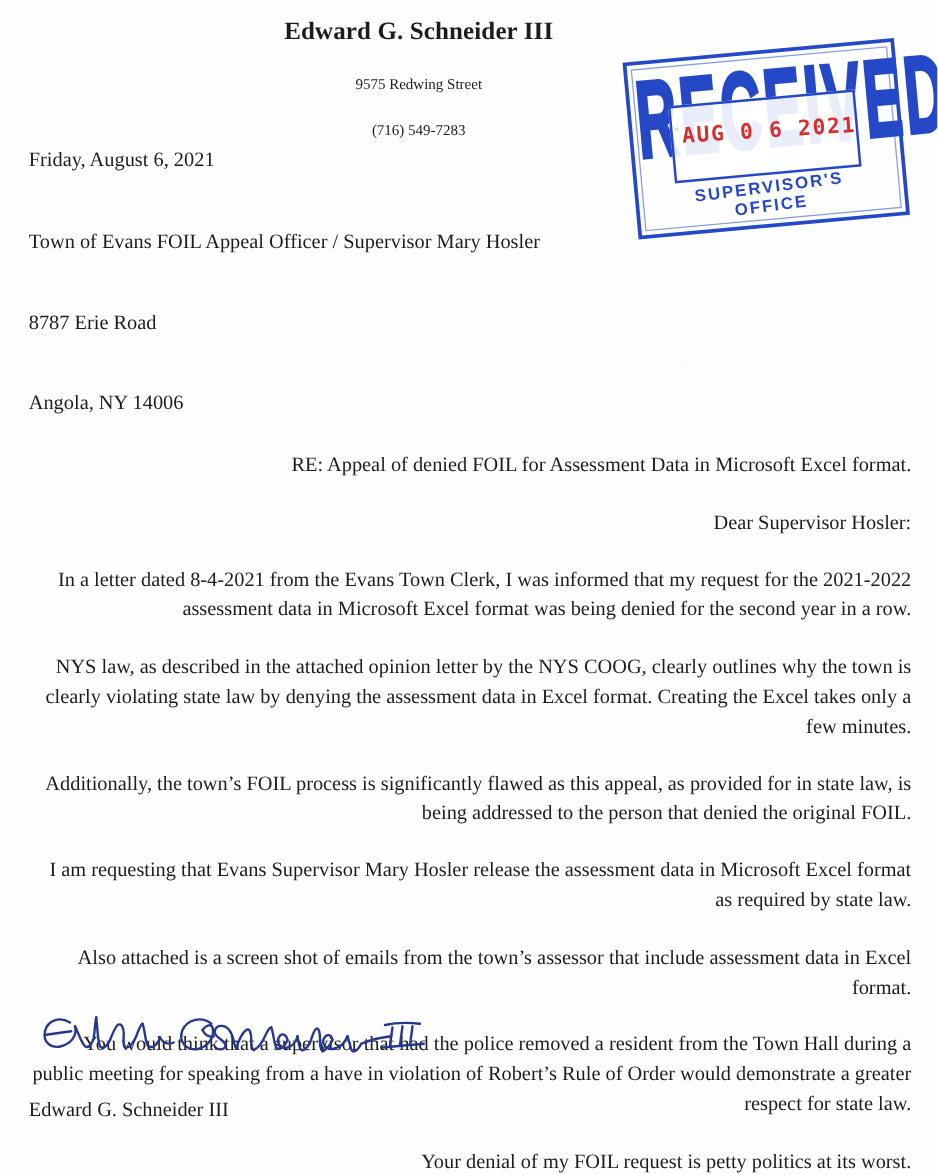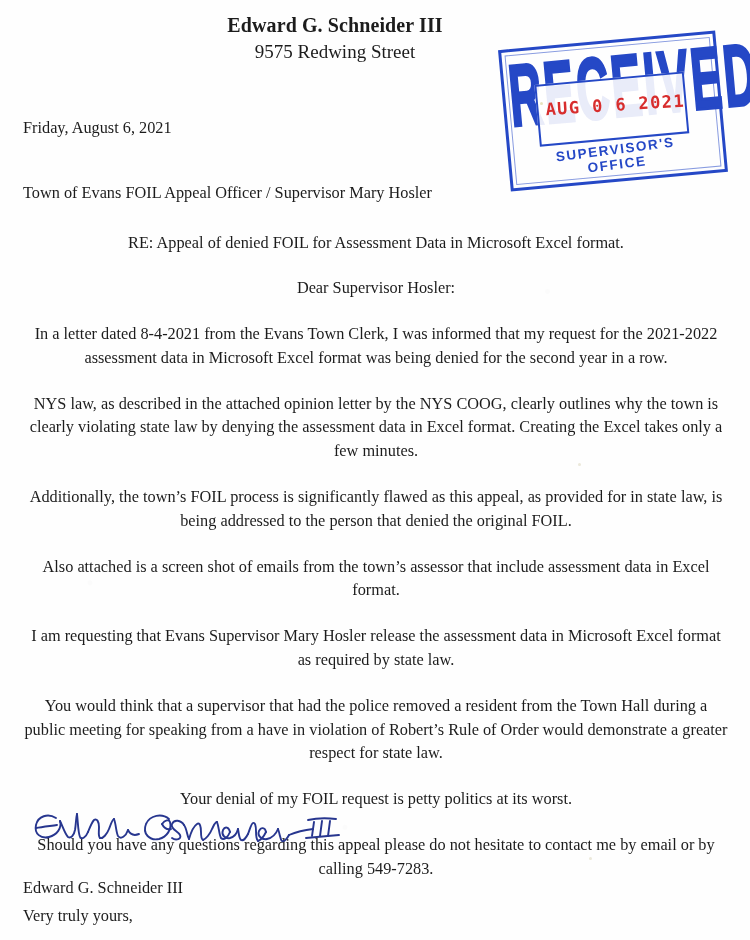--- a/index.html
+++ b/index.html
@@ -33,22 +33,23 @@
     width: 670px;
     text-align: center;
   }
   #letterhead .name {
     font-weight: bold;
     font-size: 20px;
     letter-spacing: 0.1px;
     line-height: 1.35;
   }
   #letterhead .addr {
-    font-size: 19px;
+    font-size: 12px;
     line-height: 1.42;
+    margin-top: 20px;
   }
 
   
   #stamp {
     position: absolute;
     left: 504px;
     top: 40px;
     width: 218px;
     height: 142px;
     transform: rotate(-5.2deg);
@@ -135,21 +136,21 @@
   }
   #body-wrap .date-line {
     margin: 0 0 24px 0;
   }
   #body-wrap .recipient {
     margin: 0 0 26px 0;
   }
   #body-wrap .recipient div { white-space: nowrap; margin-top: 41px; }
   #body-wrap p.para {
     margin: 0 0 22px 0;
-    text-align: center;
+    text-align: right;
   }
   #body-wrap .closing {
     margin: 24px 0 0 0;
   }
 
   
   #signature {
     position: absolute;
     left: 24px;
     top: 808px;
@@ -183,48 +184,51 @@
   }
 </style>
 </head>
 <body>
 
 <div id="page">
 
   <div id="letterhead">
     <div class="name">Edward G. Schneider III</div>
     <div class="addr">9575 Redwing Street</div>
+    <div class="addr">(716) 549-7283</div>
   </div>
 
   <div id="stamp">
     <div class="outer-box"></div>
     <div class="received-word">RECEIVED</div>
     <div class="inner-box"></div>
     <div class="date">AUG 0 6 2021</div>
     <div class="office">
       <div>SUPERVISOR'S</div>
       <div>OFFICE</div>
     </div>
   </div>
 
   <div id="body-wrap">
     <div class="date-line">Friday, August 6, 2021</div>
 
     <div class="recipient">
       <div>Town of Evans FOIL Appeal Officer / Supervisor Mary Hosler</div>
+      <div>8787 Erie Road</div>
+      <div>Angola, NY 14006</div>
     </div>
 
     <p class="para">RE: Appeal of denied FOIL for Assessment Data in Microsoft Excel format.</p>
     <p class="para">Dear Supervisor Hosler:</p>
 
     <p class="para">In a letter dated 8-4-2021 from the Evans Town Clerk, I was informed that my request for the 2021-2022 assessment data in Microsoft Excel format was being denied for the second year in a row.</p>
     <p class="para">NYS law, as described in the attached opinion letter by the NYS COOG, clearly outlines why the town is clearly violating state law by denying the assessment data in Excel format. Creating the Excel takes only a few minutes.</p>
     <p class="para">Additionally, the town’s FOIL process is significantly flawed as this appeal, as provided for in state law, is being addressed to the person that denied the original FOIL.</p>
+    <p class="para">I am requesting that Evans Supervisor Mary Hosler release the assessment data in Microsoft Excel format as required by state law.</p>
     <p class="para">Also attached is a screen shot of emails from the town’s assessor that include assessment data in Excel format.</p>
-    <p class="para">I am requesting that Evans Supervisor Mary Hosler release the assessment data in Microsoft Excel format as required by state law.</p>
     <p class="para">You would think that a supervisor that had the police removed a resident from the Town Hall during a public meeting for speaking from a have in violation of Robert’s Rule of Order would demonstrate a greater respect for state law.</p>
     <p class="para">Your denial of my FOIL request is petty politics at its worst.</p>
     <p class="para">Should you have any questions regarding this appeal please do not hesitate to contact me by email or by calling 549-7283.</p>
 
     <div class="closing">Very truly yours,</div>
   </div>
 
   <div id="signature">
     <svg width="330" height="50" viewBox="0 0 330 50" xmlns="http://www.w3.org/2000/svg">
       <g fill="none" stroke="#27368f" stroke-width="1.9" stroke-linecap="round" stroke-linejoin="round">

